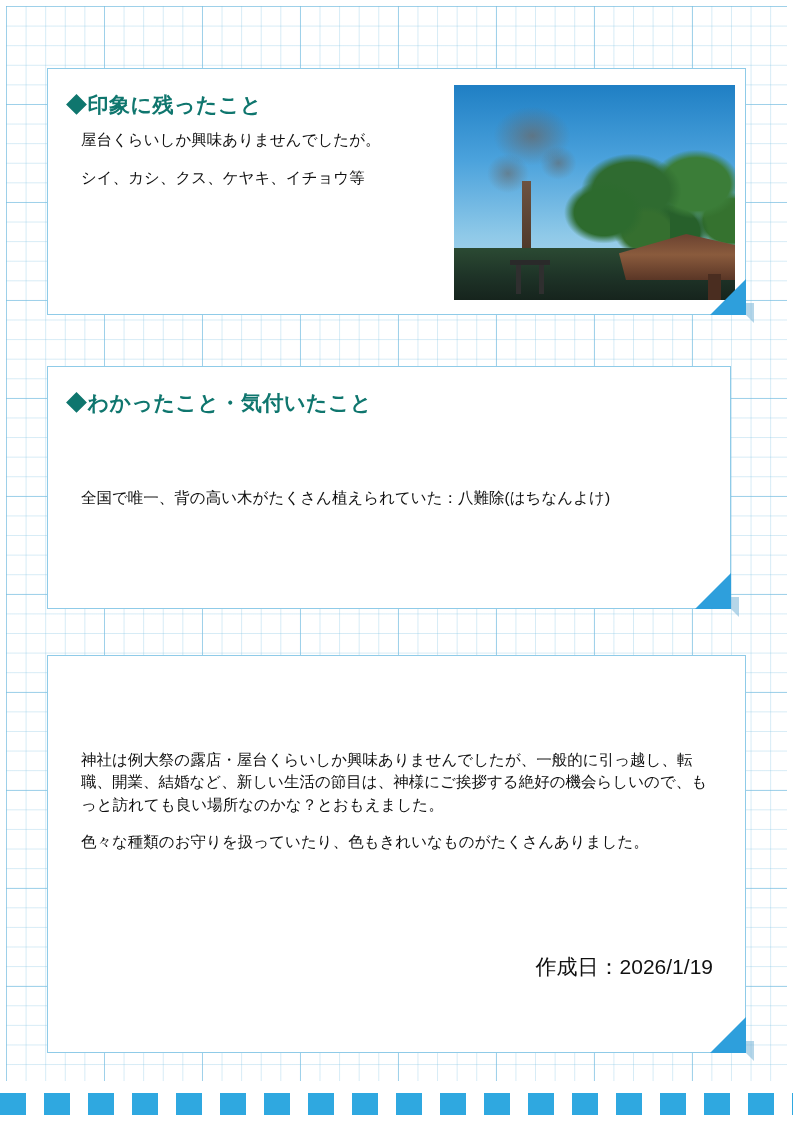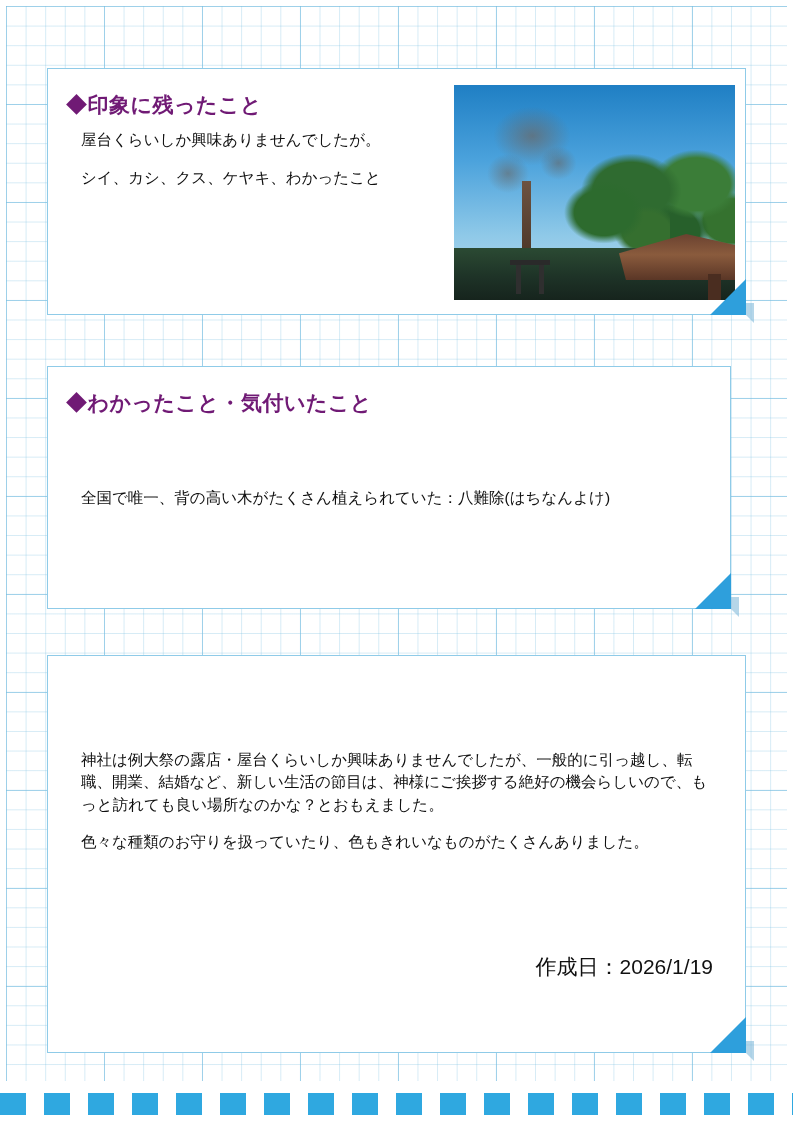--- a/index.html
+++ b/index.html
@@ -90,21 +90,21 @@
     position: absolute;
     right: -9px;
     bottom: -9px;
     width: 0;
     height: 0;
     border-left: 20px solid transparent;
     border-top: 20px solid rgba(120,180,215,0.55);
   }
 
   .heading {
-    color: #701a75;
+    color: #0f766e;
     font-weight: bold;
     font-size: 21px;
     letter-spacing: 0.5px;
     white-space: nowrap;
   }
 
   .body-text {
     color: #101010;
     font-size: 15.5px;
     line-height: 1.45;
@@ -202,21 +202,21 @@
 
 <div class="page-bg"></div>
 <div class="mask mask-top"></div>
 <div class="mask mask-left"></div>
 <div class="mask mask-right"></div>
 
 <div class="card" id="card-impression">
   <div class="card-inner">
     <div class="heading">◆印象に残ったこと</div>
     <div class="body-text t1">屋台くらいしか興味ありませんでしたが。</div>
-    <div class="body-text t2">シイ、カシ、クス、ケヤキ、わかったこと</div>
+    <div class="body-text t2">シイ、カシ、クス、ケヤキ、イチョウ等</div>
 
     <div class="photo">
       <div class="sky"></div>
       <div class="bare-tree"></div>
       <div class="trunk"></div>
       <div class="canopy-right"></div>
       <div class="canopy-mid"></div>
       <div class="ground"></div>
       <div class="roof"></div>
       <div class="pillar"></div>

